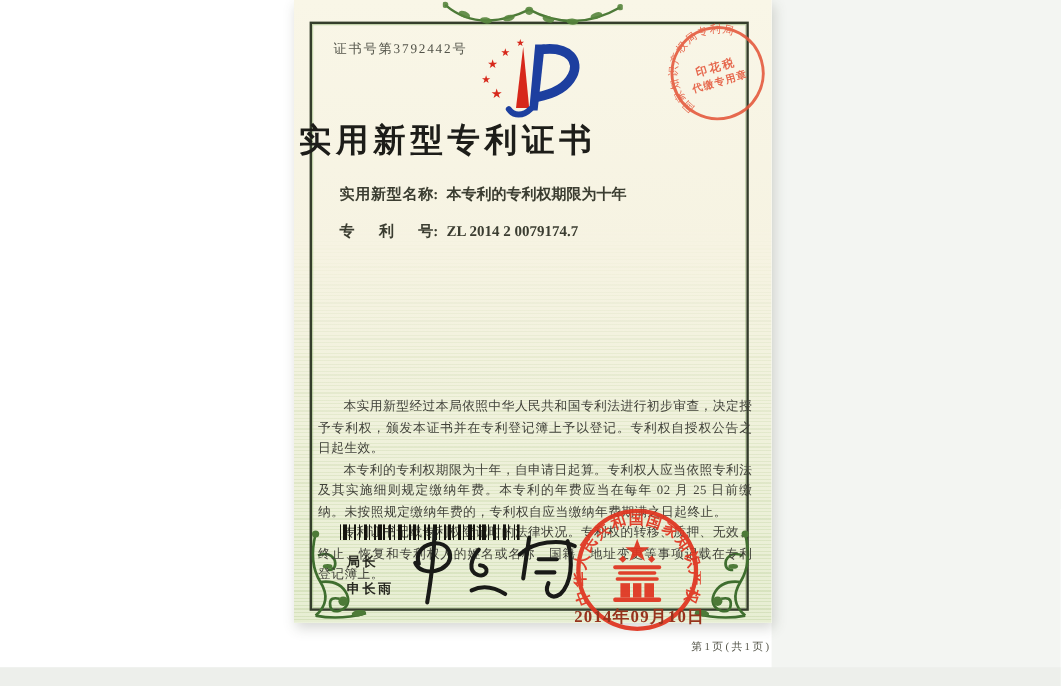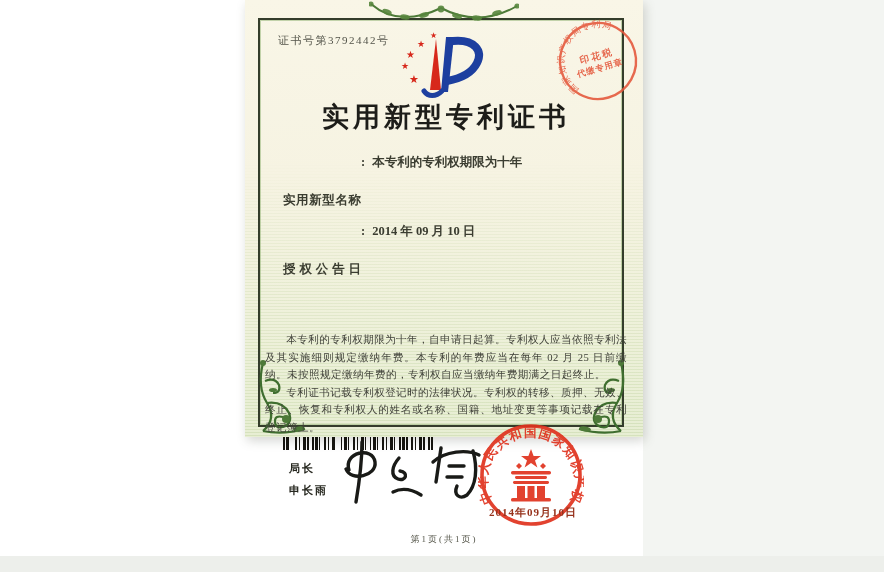--- a/index.html
+++ b/index.html
@@ -5,21 +5,21 @@
   html,body{margin:0;padding:0;}
   body{
     width:884px;height:572px;overflow:hidden;position:relative;
     background:#ffffff;
     font-family:"Liberation Serif","DejaVu Serif",serif;
   }
   .bg-right{position:absolute;left:643px;top:0;width:241px;height:572px;background:#f3f5f2;}
   .bg-bottom{position:absolute;left:0;top:556px;width:884px;height:16px;background:#edefeb;}
 
   .paper{
-    position:absolute;left:245px;top:0;width:398px;height:437px;
+    position:absolute;left:245px;top:0;width:398px;height:519px;
     background:linear-gradient(180deg,#f9f6e7 0%,#f6f3e2 40%,#eff1db 72%,#e7eed3 100%);
     box-shadow:2px 4px 10px rgba(70,75,60,.22);
   }
   .guilloche{
     position:absolute;inset:0;pointer-events:none;
     background:repeating-linear-gradient(180deg,rgba(125,165,75,.16) 0 1px,rgba(0,0,0,0) 1px 3px);
     -webkit-mask-image:linear-gradient(180deg,transparent 0 36%,rgba(0,0,0,.55) 58%,#000 100%);
     mask-image:linear-gradient(180deg,transparent 0 36%,rgba(0,0,0,.55) 58%,#000 100%);
   }
   .frame{
@@ -38,26 +38,26 @@
   }
   .logo{position:absolute;left:152px;top:30px;width:92px;height:72px;}
   .logo .star{position:absolute;color:#d7281b;line-height:1;}
 
   .seal-corner{
     position:absolute;left:311px;top:19px;width:84px;height:84px;
     transform:rotate(-16deg);opacity:.88;
   }
   .title{
     position:absolute;left:0;top:99px;width:100%;margin:0;
-    text-align:center;font-size:27px;font-weight:700;color:#1d1d19;
+    text-align:left;font-size:27px;font-weight:700;color:#1d1d19;
     letter-spacing:4px;text-indent:4px;
   }
   .fields{position:absolute;left:38px;top:155px;width:340px;}
   .frow{margin-bottom:17px;font-size:12.5px;line-height:14px;color:#3b3d31;font-weight:600;}
-  .frow .flabel{display:inline-block;width:78px;text-align:justify;text-align-last:justify;vertical-align:top;margin-top:38px;}
+  .frow .flabel{display:inline-block;width:78px;text-align:justify;text-align-last:justify;vertical-align:top;}
   .frow .fsep{margin-right:7px;}
   .paras{position:absolute;left:20px;top:331px;width:362px;}
   .paras p{
     margin:0;font-size:10.6px;line-height:17.5px;color:#41423a;
     text-indent:2em;text-align:justify;letter-spacing:.4px;
   }
   .barcode{
     position:absolute;left:38px;top:437px;width:150px;height:13px;
     background:repeating-linear-gradient(90deg,
       #15140f 0 1.5px,transparent 1.5px 3px,
@@ -71,24 +71,24 @@
   .sig-title,.sig-name{
     position:absolute;left:44px;font-size:11px;font-weight:700;color:#26271f;
     font-family:Liberation Mono, monospace;letter-spacing:2px;
   }
   .sig-title{top:461px;}
   .sig-name{top:483px;}
   .sig-hand{position:absolute;left:84px;top:434px;}
   .seal-main{position:absolute;left:233px;top:422px;width:106px;height:106px;opacity:.93;}
   .seal-date{
     position:absolute;left:222px;top:505px;width:132px;text-align:center;
-    font-size:11px;font-weight:700;color:#97331d;letter-spacing:1px;
+    font-size:14px;font-weight:700;color:#97331d;letter-spacing:1px;
   }
   .page-footer{
-    position:absolute;left:0;top:533px;width:100%;text-align:center;
+    position:absolute;left:0;top:533px;width:100%;text-align:right;
     font-size:9px;color:#55564a;letter-spacing:2px;
   }
   svg text{font-family:"Liberation Serif","DejaVu Serif",serif;}
 </style>
 </head>
 <body>
 
 <div class="bg-right"></div>
 <div class="bg-bottom"></div>
 
@@ -173,25 +173,26 @@
     </svg>
   </div>
 
   <h1 class="title">实用新型专利证书</h1>
 
   <div class="fields">
     <div class="frow">
       <span class="flabel">实用新型名称</span><span class="fsep">:</span><span class="fvalue">本专利的专利权期限为十年</span>
     </div>
     <div class="frow">
-      <span class="flabel">授权公告日</span><span class="fsep">:</span><span class="fvalue">2014 年 09 月 10 日</span>
+      <span class="flabel">专利号</span><span class="fsep">:</span><span class="fvalue">ZL 2014 2 0079174.7</span>
     </div>
   </div>
 
   <div class="paras">
+    <p>本实用新型经过本局依照中华人民共和国专利法进行初步审查，决定授予专利权，颁发本证书并在专利登记簿上予以登记。专利权自授权公告之日起生效。</p>
     <p>本专利的专利权期限为十年，自申请日起算。专利权人应当依照专利法及其实施细则规定缴纳年费。本专利的年费应当在每年 02 月 25 日前缴纳。未按照规定缴纳年费的，专利权自应当缴纳年费期满之日起终止。</p>
     <p>专利证书记载专利权登记时的法律状况。专利权的转移、质押、无效、终止、恢复和专利权人的姓名或名称、国籍、地址变更等事项记载在专利登记簿上。</p>
   </div>
 
   <div class="barcode"></div>
 
   <div class="sig-title">局长</div>
   <div class="sig-name">申长雨</div>
 
   <svg class="sig-hand" width="160" height="82" viewBox="0 0 160 82">

